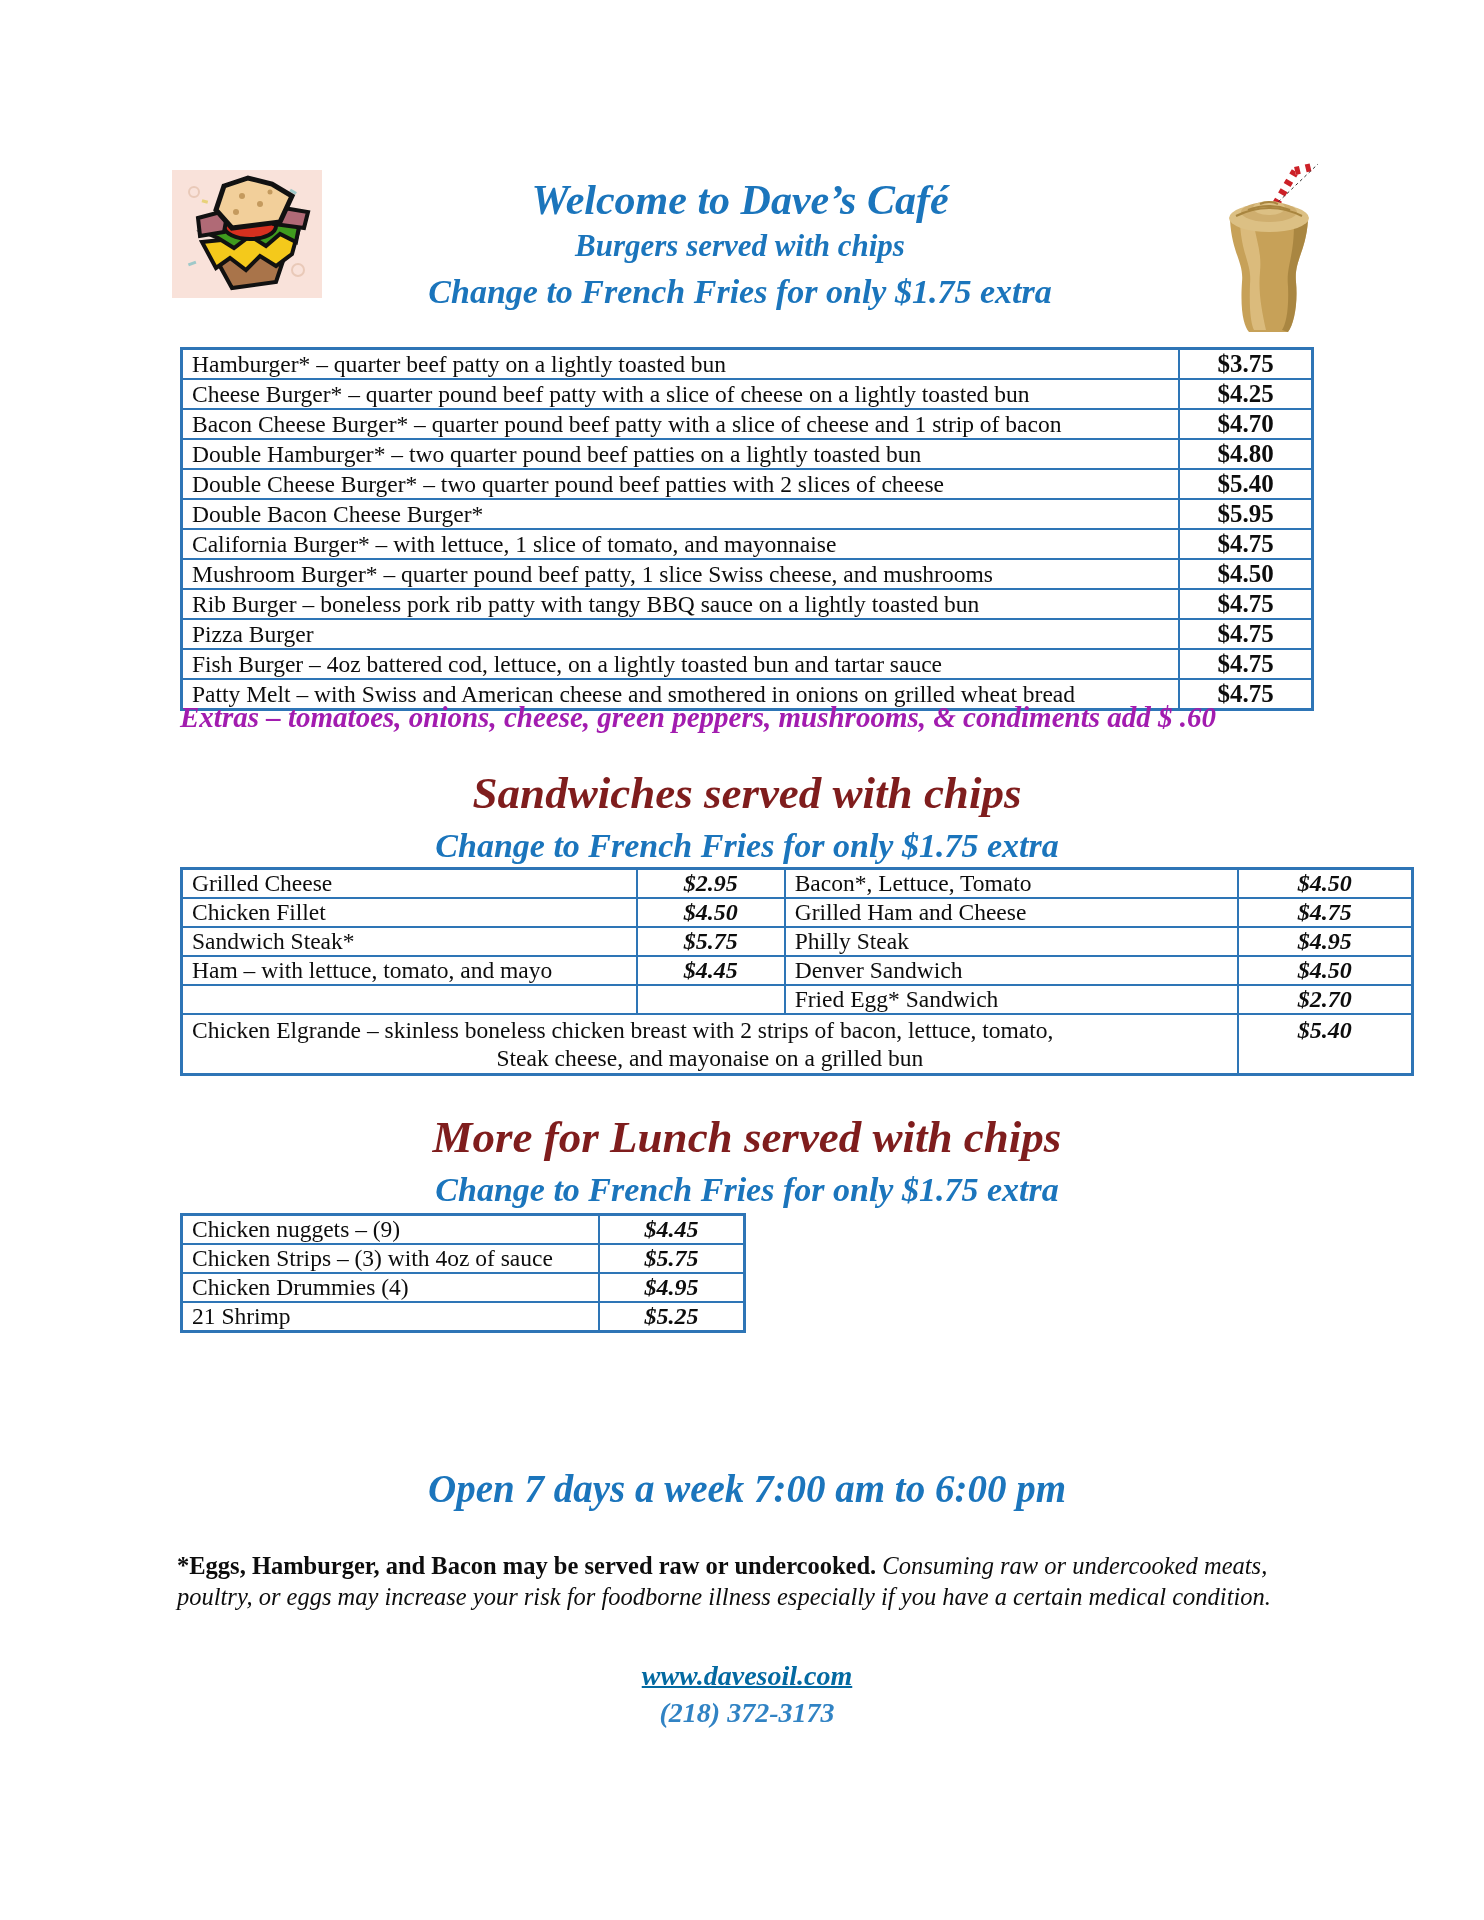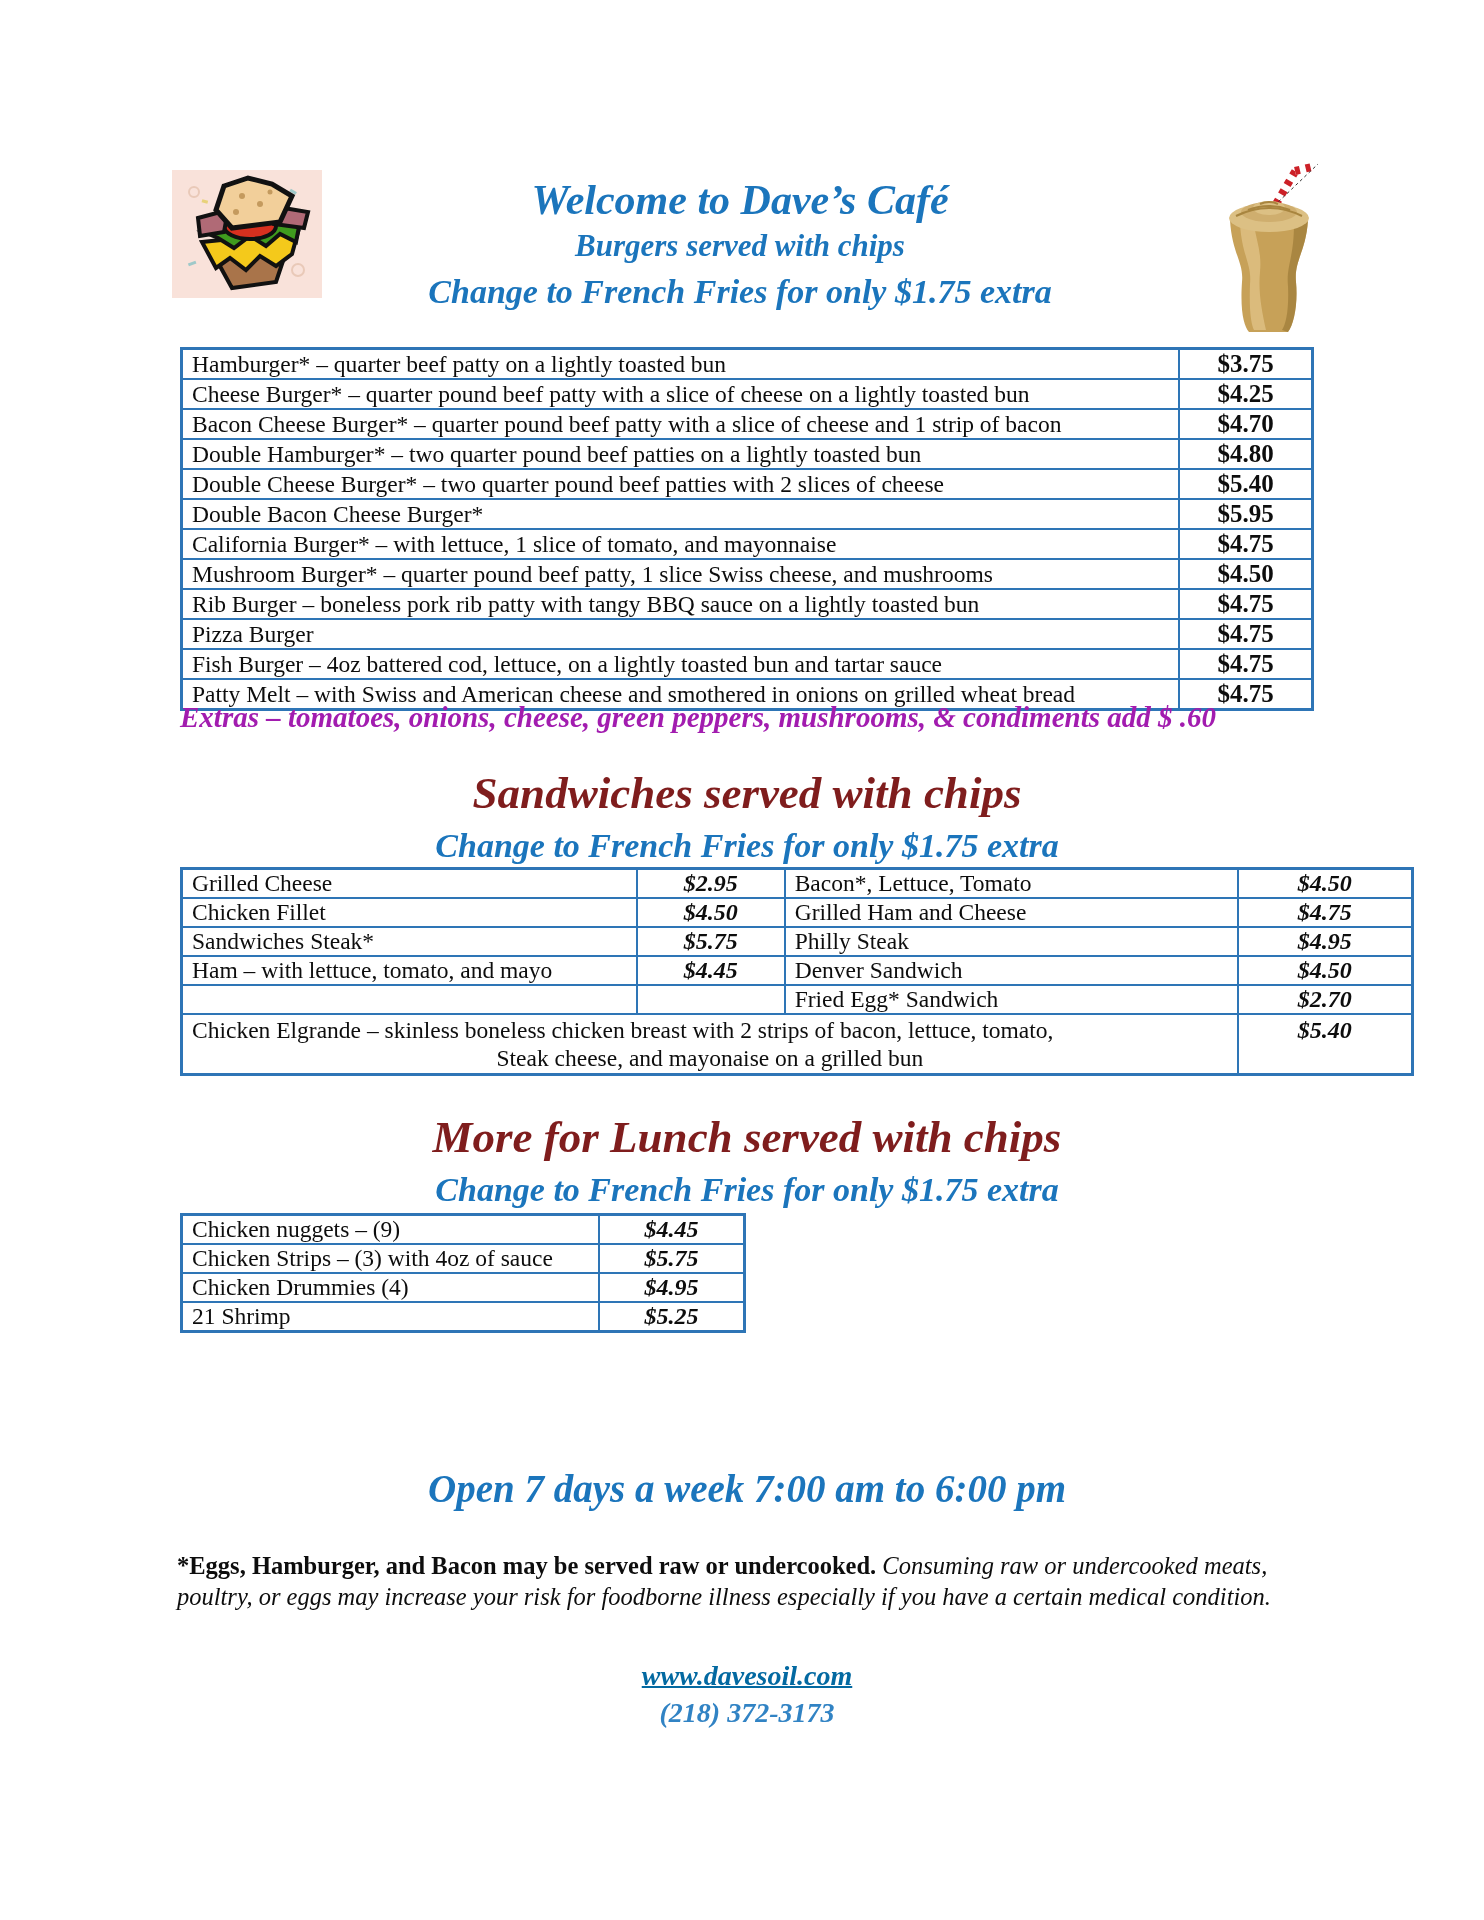--- a/index.html
+++ b/index.html
@@ -224,21 +224,21 @@
         <td>Bacon*, Lettuce, Tomato</td>
           <td class="price">$4.50</td>
       </tr>
       <tr>
         <td>Chicken Fillet</td>
           <td class="price">$4.50</td>
         <td>Grilled Ham and Cheese</td>
           <td class="price">$4.75</td>
       </tr>
       <tr>
-        <td>Sandwiches Steak*</td>
+        <td>Sandwich Steak*</td>
           <td class="price">$5.75</td>
         <td>Philly Steak</td>
           <td class="price">$4.95</td>
       </tr>
       <tr>
         <td>Ham – with lettuce, tomato, and mayo</td>
           <td class="price">$4.45</td>
         <td>Denver Sandwich</td>
           <td class="price">$4.50</td>
       </tr>

